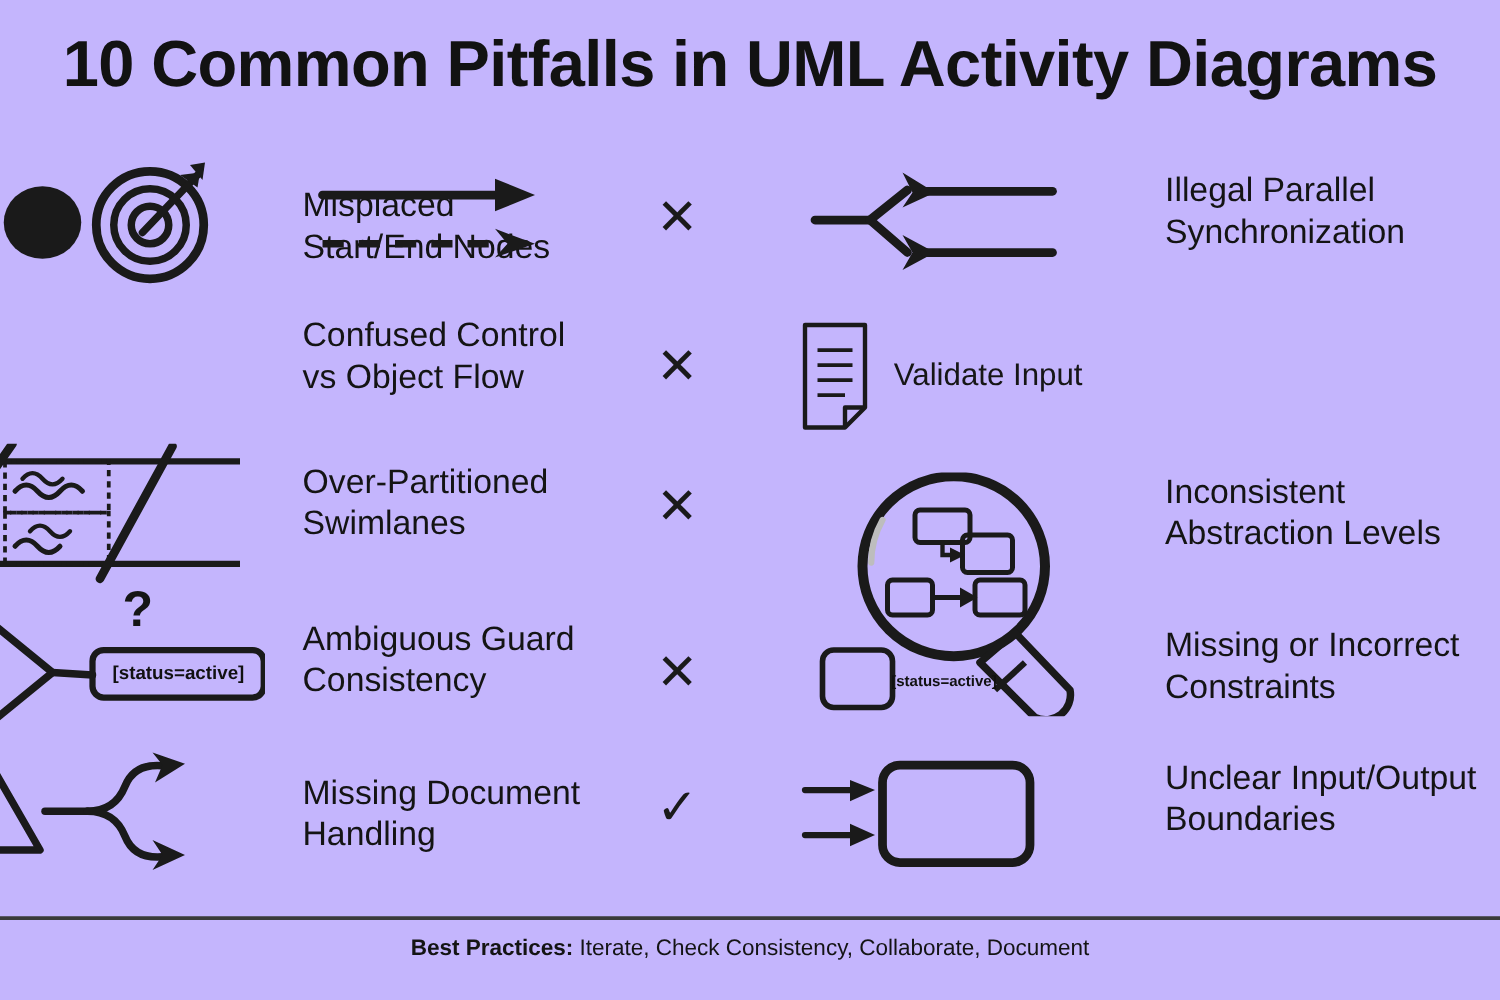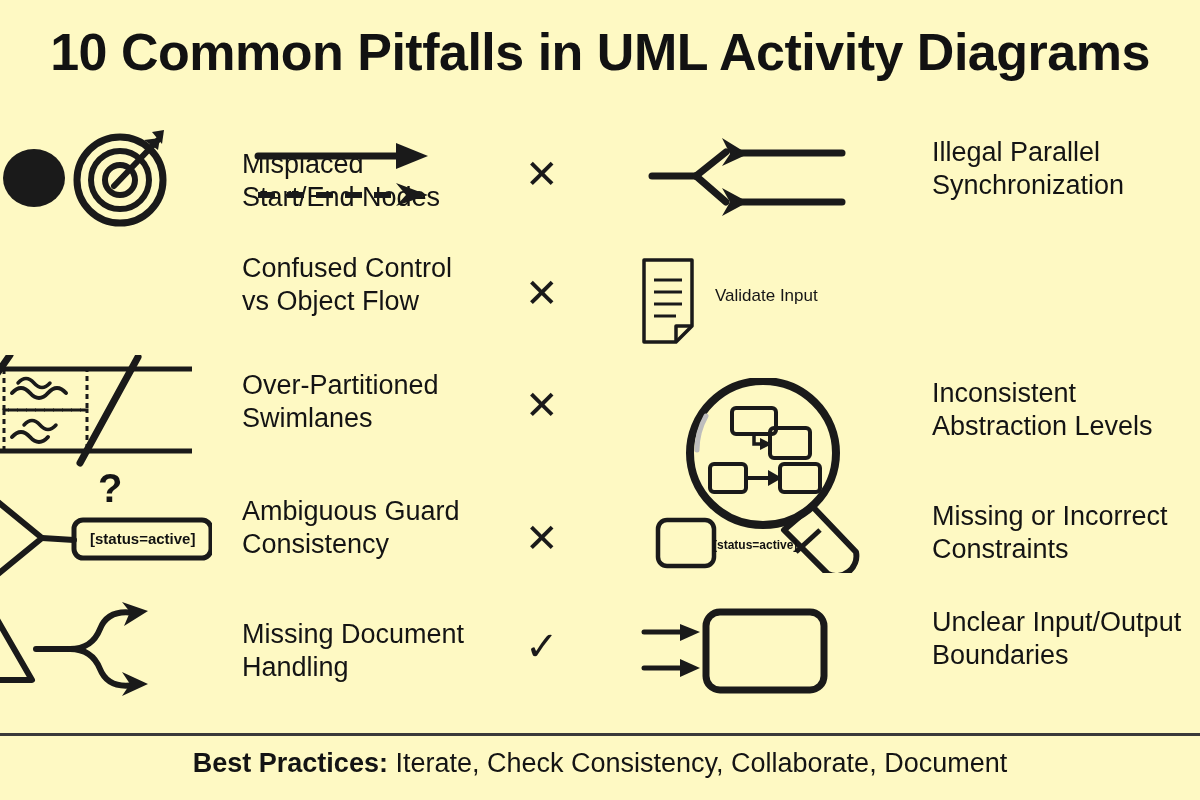--- a/index.html
+++ b/index.html
@@ -11,21 +11,21 @@
     height: 800px;
     background: #f5f4ef;
     font-family: "Liberation Sans", sans-serif;
     color: #111111;
     overflow: hidden;
   }
   #poster {
     position: relative;
     width: 1200px;
     height: 800px;
-    background: #fef9c3;
+    background: #c4b5fd;
     overflow: hidden;
   }
 
   
   #title {
     position: absolute;
     left: 0;
     top: 22px;
     width: 1200px;
     text-align: center;
@@ -69,21 +69,21 @@
     left: 0;
     font-size: 40px;
     font-weight: bold;
     line-height: 1;
     color: #1a1a1a;
     font-family: "DejaVu Sans", sans-serif;
   }
 
   .inline-caption {
     position: absolute;
-    font-size: 17px;
+    font-size: 25px;
     color: #161616;
     white-space: nowrap;
   }
 
   .guard-text {
     position: absolute;
     font-size: 15px;
     font-weight: 600;
     color: #111;
     white-space: nowrap;
@@ -105,21 +105,21 @@
     width: 1200px;
     height: 3px;
     background: #3a3a3a;
   }
   #footer {
     position: absolute;
     left: 0;
     top: 748px;
     width: 1200px;
     text-align: center;
-    font-size: 27px;
+    font-size: 18px;
     color: #141414;
     white-space: nowrap;
   }
   #footer .bp-label { font-weight: bold; }
 </style>
 </head>
 <body>
 
 <div id="poster">
 

